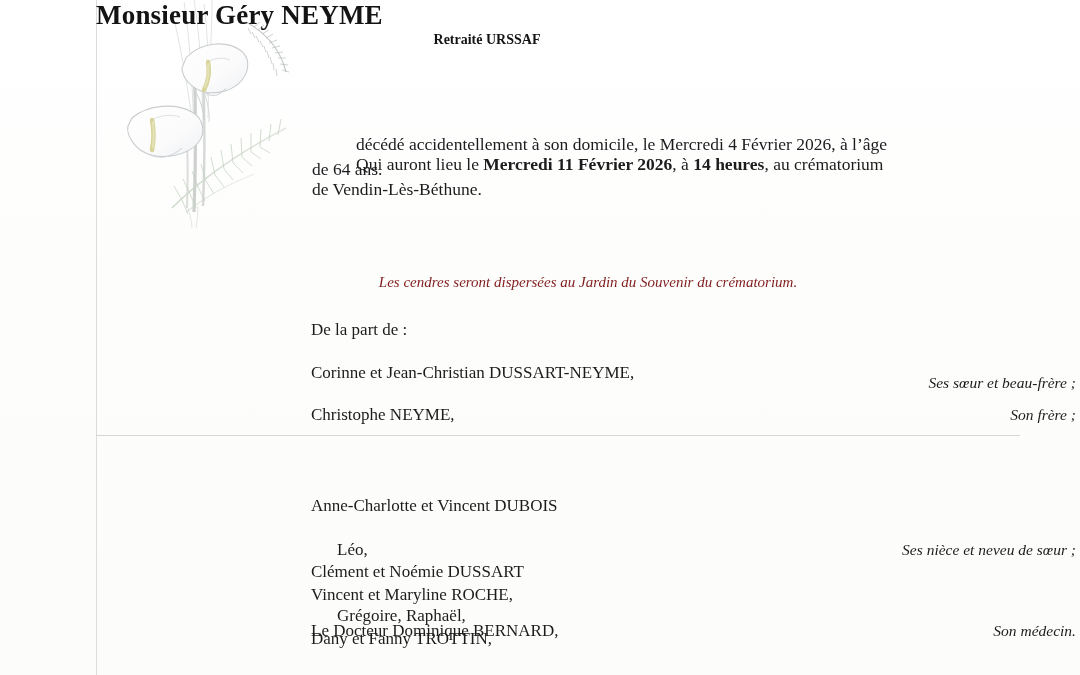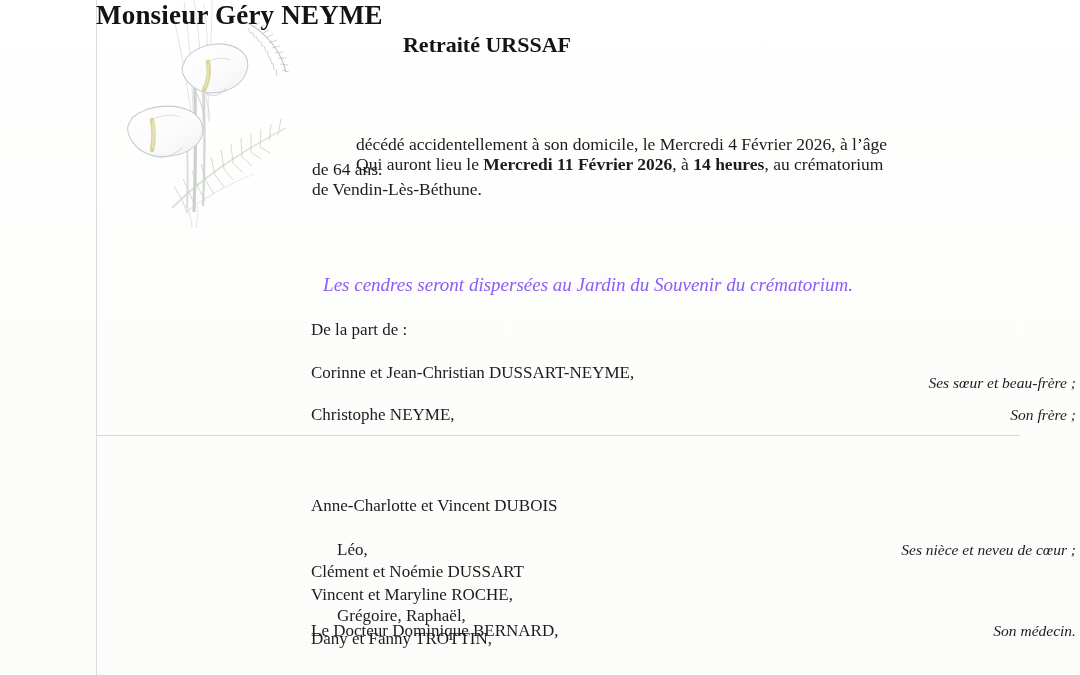--- a/index.html
+++ b/index.html
@@ -82,21 +82,21 @@
     letter-spacing: 0.2px;
     color: #141414;
   }
 
   .subtitle {
     position: absolute;
     left: 0;
     top: 32px;
     width: 782px;
     text-align: center;
-    font-size: 22px;
+    font-size: 14px;
     font-weight: bold;
     color: #141414;
   }
 
   .para {
     position: absolute;
     font-size: 17.5px;
     line-height: 25px;
     color: #1c1c1c;
   }
@@ -133,23 +133,23 @@
     font-weight: bold;
     color: #141414;
   }
 
   .line-ashes {
     position: absolute;
     left: 0;
     top: 274px;
     width: 984px;
     text-align: center;
-    font-size: 19px;
+    font-size: 15px;
     font-style: italic;
-    color: #8b5cf6;
+    color: #7f1d1d;
   }
 
   .from-label {
     position: absolute;
     left: 215px;
     top: 320px;
     font-size: 17px;
     color: #1c1c1c;
   }
 
@@ -342,21 +342,21 @@
       <div class="relation">Son frère ;</div>
     </div>
 
     <div class="entry e-nieces">
       <div class="names">
         <div>Anne-Charlotte et Vincent DUBOIS</div>
         <div class="indent">Léo,</div>
         <div>Clément et Noémie DUSSART</div>
         <div class="indent">Grégoire, Raphaël,</div>
       </div>
-      <div class="relation">Ses nièce et neveu de cœur ;</div>
+      <div class="relation">Ses nièce et neveu de sœur ;</div>
     </div>
 
     <div class="entry e-friends">
       <div class="names">
         <div>Vincent et Maryline ROCHE,</div>
         <div>Dany et Fanny TROTTIN,</div>
       </div>
     </div>
 
     <div class="entry e-doctor">

